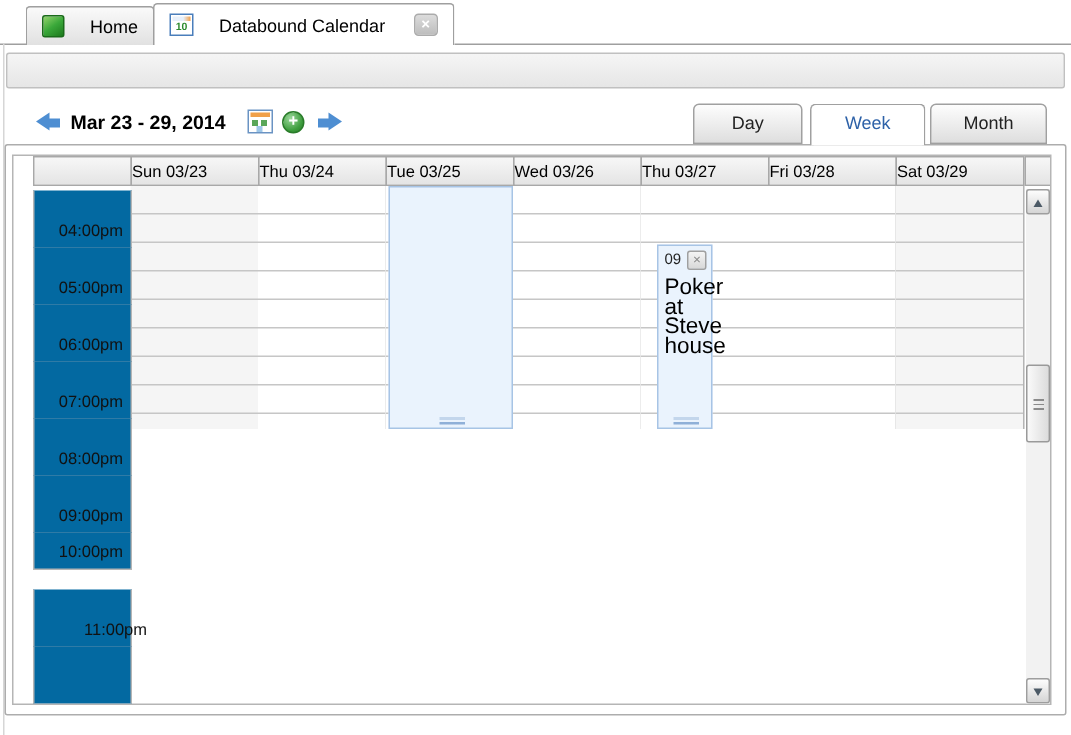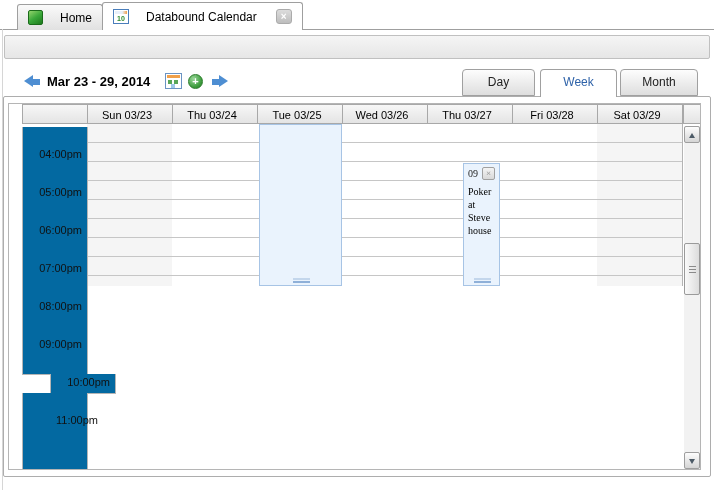--- a/index.html
+++ b/index.html
@@ -61,39 +61,39 @@
   .panel { position:absolute; left:3px; top:96px; width:708px; height:381px;
     border:1px solid #adadad; border-radius:2px; background:#fff; }
   .grid { position:absolute; left:4px; top:6px; width:693px; height:367px;
     border:1px solid #b5b5b5; background:#fff; overflow:hidden; }
   .hdr { position:absolute; top:0; height:20px; background:linear-gradient(#f7f7f7,#e4e4e4);
     border:1px solid #a8a8a8; font-size:11px; color:#111; }
   .gutter-hdr { left:13px; width:66px; }
   .scroll-hdr { left:674px; width:18px; }
   .day-header { position:absolute; top:0; width:86px; height:20px;
     background:linear-gradient(#f7f7f7,#e4e4e4); border:1px solid #a8a8a8;
-    text-align:center; padding:4px 6px 0 0; cursor:pointer; }
+    text-align:left; padding:4px 6px 0 0; cursor:pointer; }
   .gutter-cell { position:absolute; left:13px; width:66px; height:20px; background:#0369a1;
     border:1px solid #b5b5b5; border-top:none; text-align:right; padding:2px 5px 0 0; color:#111; }
   .day-col { position:absolute; top:20px; width:86px; height:162px; overflow:hidden;
     border-right:1px solid #b4b4b4; background:var(--day-fill,#fff); }
   .day-col.weekend { background:var(--weekend-fill,#f5f5f5); }
   .slot { height:19px; border-bottom:1px solid #c6c6c6; cursor:pointer; }
   
   .event { position:absolute; background:var(--event-fill,#eaf3fd); border:1px solid var(--event-border,#aac6e6); z-index:4; }
   .event-tue { left:250px; top:20px; width:83px; height:162px; }
-  .event-thu { left:454px; top:59px; width:37px; height:123px;font-family:Liberation Serif, serif; }
+  .event-thu { left:429px; top:59px; width:37px; height:123px; }
   .gripper { position:absolute; bottom:2px; left:50%; margin-left:-8px; width:17px; height:5px;
     background:linear-gradient(#c3d6ec 0 2px, var(--event-fill,#eaf3fd) 2px 3px, #8fb0d8 3px 5px); cursor:s-resize; }
   .event-head { display:flex; align-items:center; padding:3px 2px 1px 4px; }
   .event-badge { font-size:10px; color:#222; }
   .event-close { margin-left:4px; width:13px; height:13px; border:1px solid #a0a0a0; border-radius:2px;
     background:linear-gradient(#f4f4f4,#d8d8d8); color:#8c8c8c; font-size:9px; line-height:11px;
     text-align:center; cursor:pointer; }
-  .event-title { padding:4px 1px 0 4px; font-size:10px; line-height:13px; color:#000; }
+  .event-title { padding:4px 1px 0 4px; font-size:15px; line-height:13px; color:#000; }
   
   .vscroll { position:absolute; left:675px; top:22px; width:16px; height:343px; background:#f2f2f2; }
   .scroll-btn { position:absolute; left:0; width:16px; height:17px; border:1px solid #9e9e9e; border-radius:2px;
     background:linear-gradient(#fdfdfd,#d5d5d5); cursor:pointer; }
   .scroll-btn.up { top:0; } .scroll-btn.down { bottom:0; }
   .scroll-btn .tri { position:absolute; left:4px; width:0; height:0; }
   .up .tri { top:6px; border-left:3.5px solid transparent; border-right:3.5px solid transparent; border-bottom:5px solid #4c5a66; }
   .down .tri { top:6px; border-left:3.5px solid transparent; border-right:3.5px solid transparent; border-top:5px solid #4c5a66; }
   .scroll-thumb { position:absolute; left:0; top:117px; width:16px; height:52px; border:1px solid #9a9a9a;
     border-radius:2px; background:linear-gradient(90deg,#fafafa,#dcdcdc); cursor:grab; }
@@ -248,20 +248,20 @@
         <div class="gutter-cell" style="top: 80px;">05:00pm</div>
         <div class="gutter-cell" style="top: 99px;"></div>
         <div class="gutter-cell" style="top: 118px;">06:00pm</div>
         <div class="gutter-cell" style="top: 137px;"></div>
         <div class="gutter-cell" style="top: 156px;">07:00pm</div>
         <div class="gutter-cell" style="top: 175px;"></div>
         <div class="gutter-cell" style="top: 194px;">08:00pm</div>
         <div class="gutter-cell" style="top: 213px;"></div>
         <div class="gutter-cell" style="top: 232px;">09:00pm</div>
         <div class="gutter-cell" style="top: 251px;"></div>
-        <div class="gutter-cell" style="top: 270px; margin-left: 28px;">10:00pm</div>
+        <div class="gutter-cell" style="top: 256px;">10:00pm</div>
         <div class="gutter-cell" style="top: 289px;"></div>
         <div class="gutter-cell" style="top: 308px; padding-left: 33px;">11:00pm</div>
         <div class="gutter-cell" style="top: 327px;"></div>
         <div class="gutter-cell" style="top: 346px;"></div>
       </div>
   </div>
 </div>
 
 </body></html>

